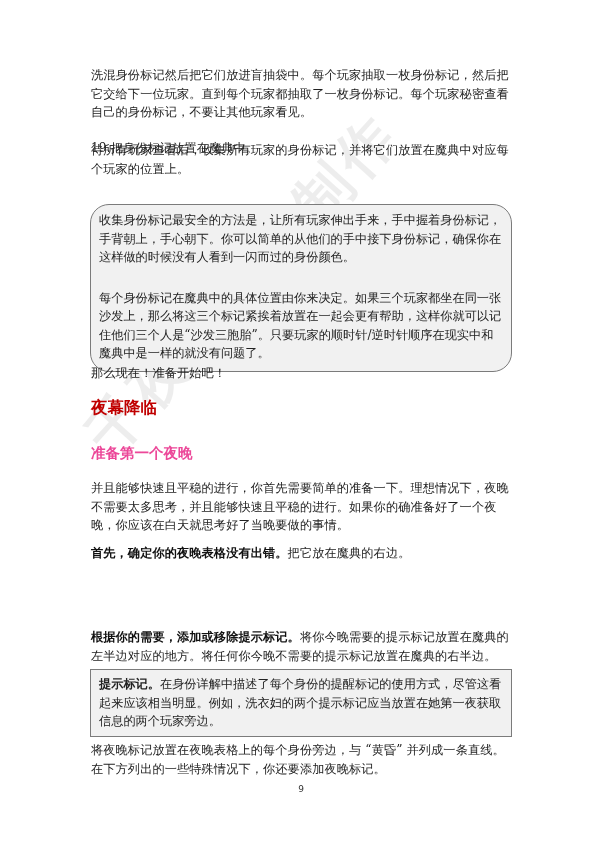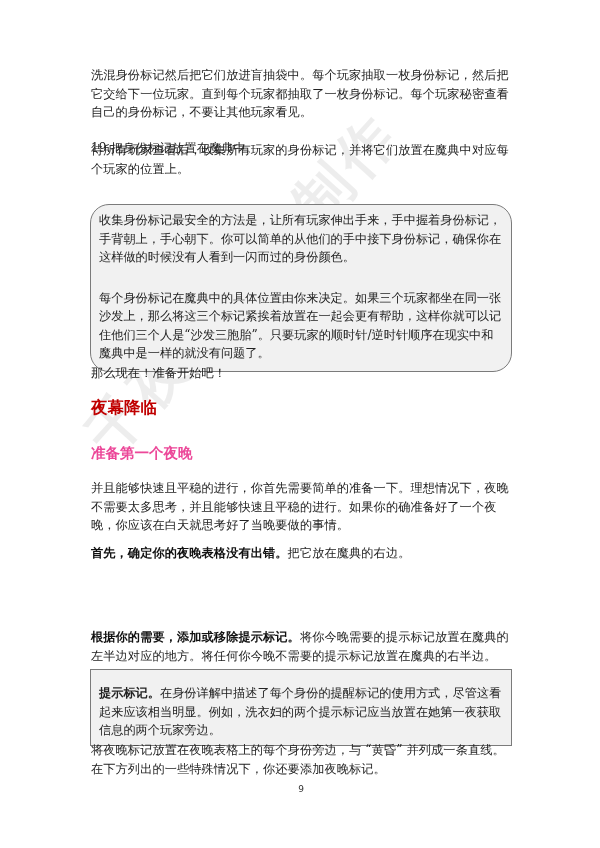--- a/index.html
+++ b/index.html
@@ -72,21 +72,21 @@
   <p class="p" style="top:479px;">并且能够快速且平稳的进行，你首先需要简单的准备一下。理想情况下，夜晚不需要太多思考，并且能够快速且平稳的进行。如果你的确准备好了一个夜晚，你应该在白天就思考好了当晚要做的事情。</p>
 
   <p class="p" style="top:544px;">
     <b>首先，确定你的夜晚表格没有出错。</b><span>把它放在魔典的右边。</span>
   </p>
 
   <p class="p" style="top:628px;">
     <b>根据你的需要，添加或移除提示标记。</b><span>将你今晚需要的提示标记放置在魔典的左半边对应的地方。将任何你今晚不需要的提示标记放置在魔典的右半边。</span>
   </p>
 
-  <div class="box" style="top:669px; padding-top:14px; padding-bottom:5px;">
+  <div class="box" style="top:669px; padding-top:5px; padding-bottom:5px;">
     <p>
       <b>提示标记。</b><span>在身份详解中描述了每个身份的提醒标记的使用方式，尽管这看起来应该相当明显。例如，洗衣妇的两个提示标记应当放置在她第一夜获取信息的两个玩家旁边。</span>
     </p>
   </div>
 
   <p class="p" style="top:741px;">将夜晚标记放置在夜晚表格上的每个身份旁边，与 “黄昏” 并列成一条直线。在下方列出的一些特殊情况下，你还要添加夜晚标记。</p>
 
   <div class="pagenum">9</div>
 </div>
 

